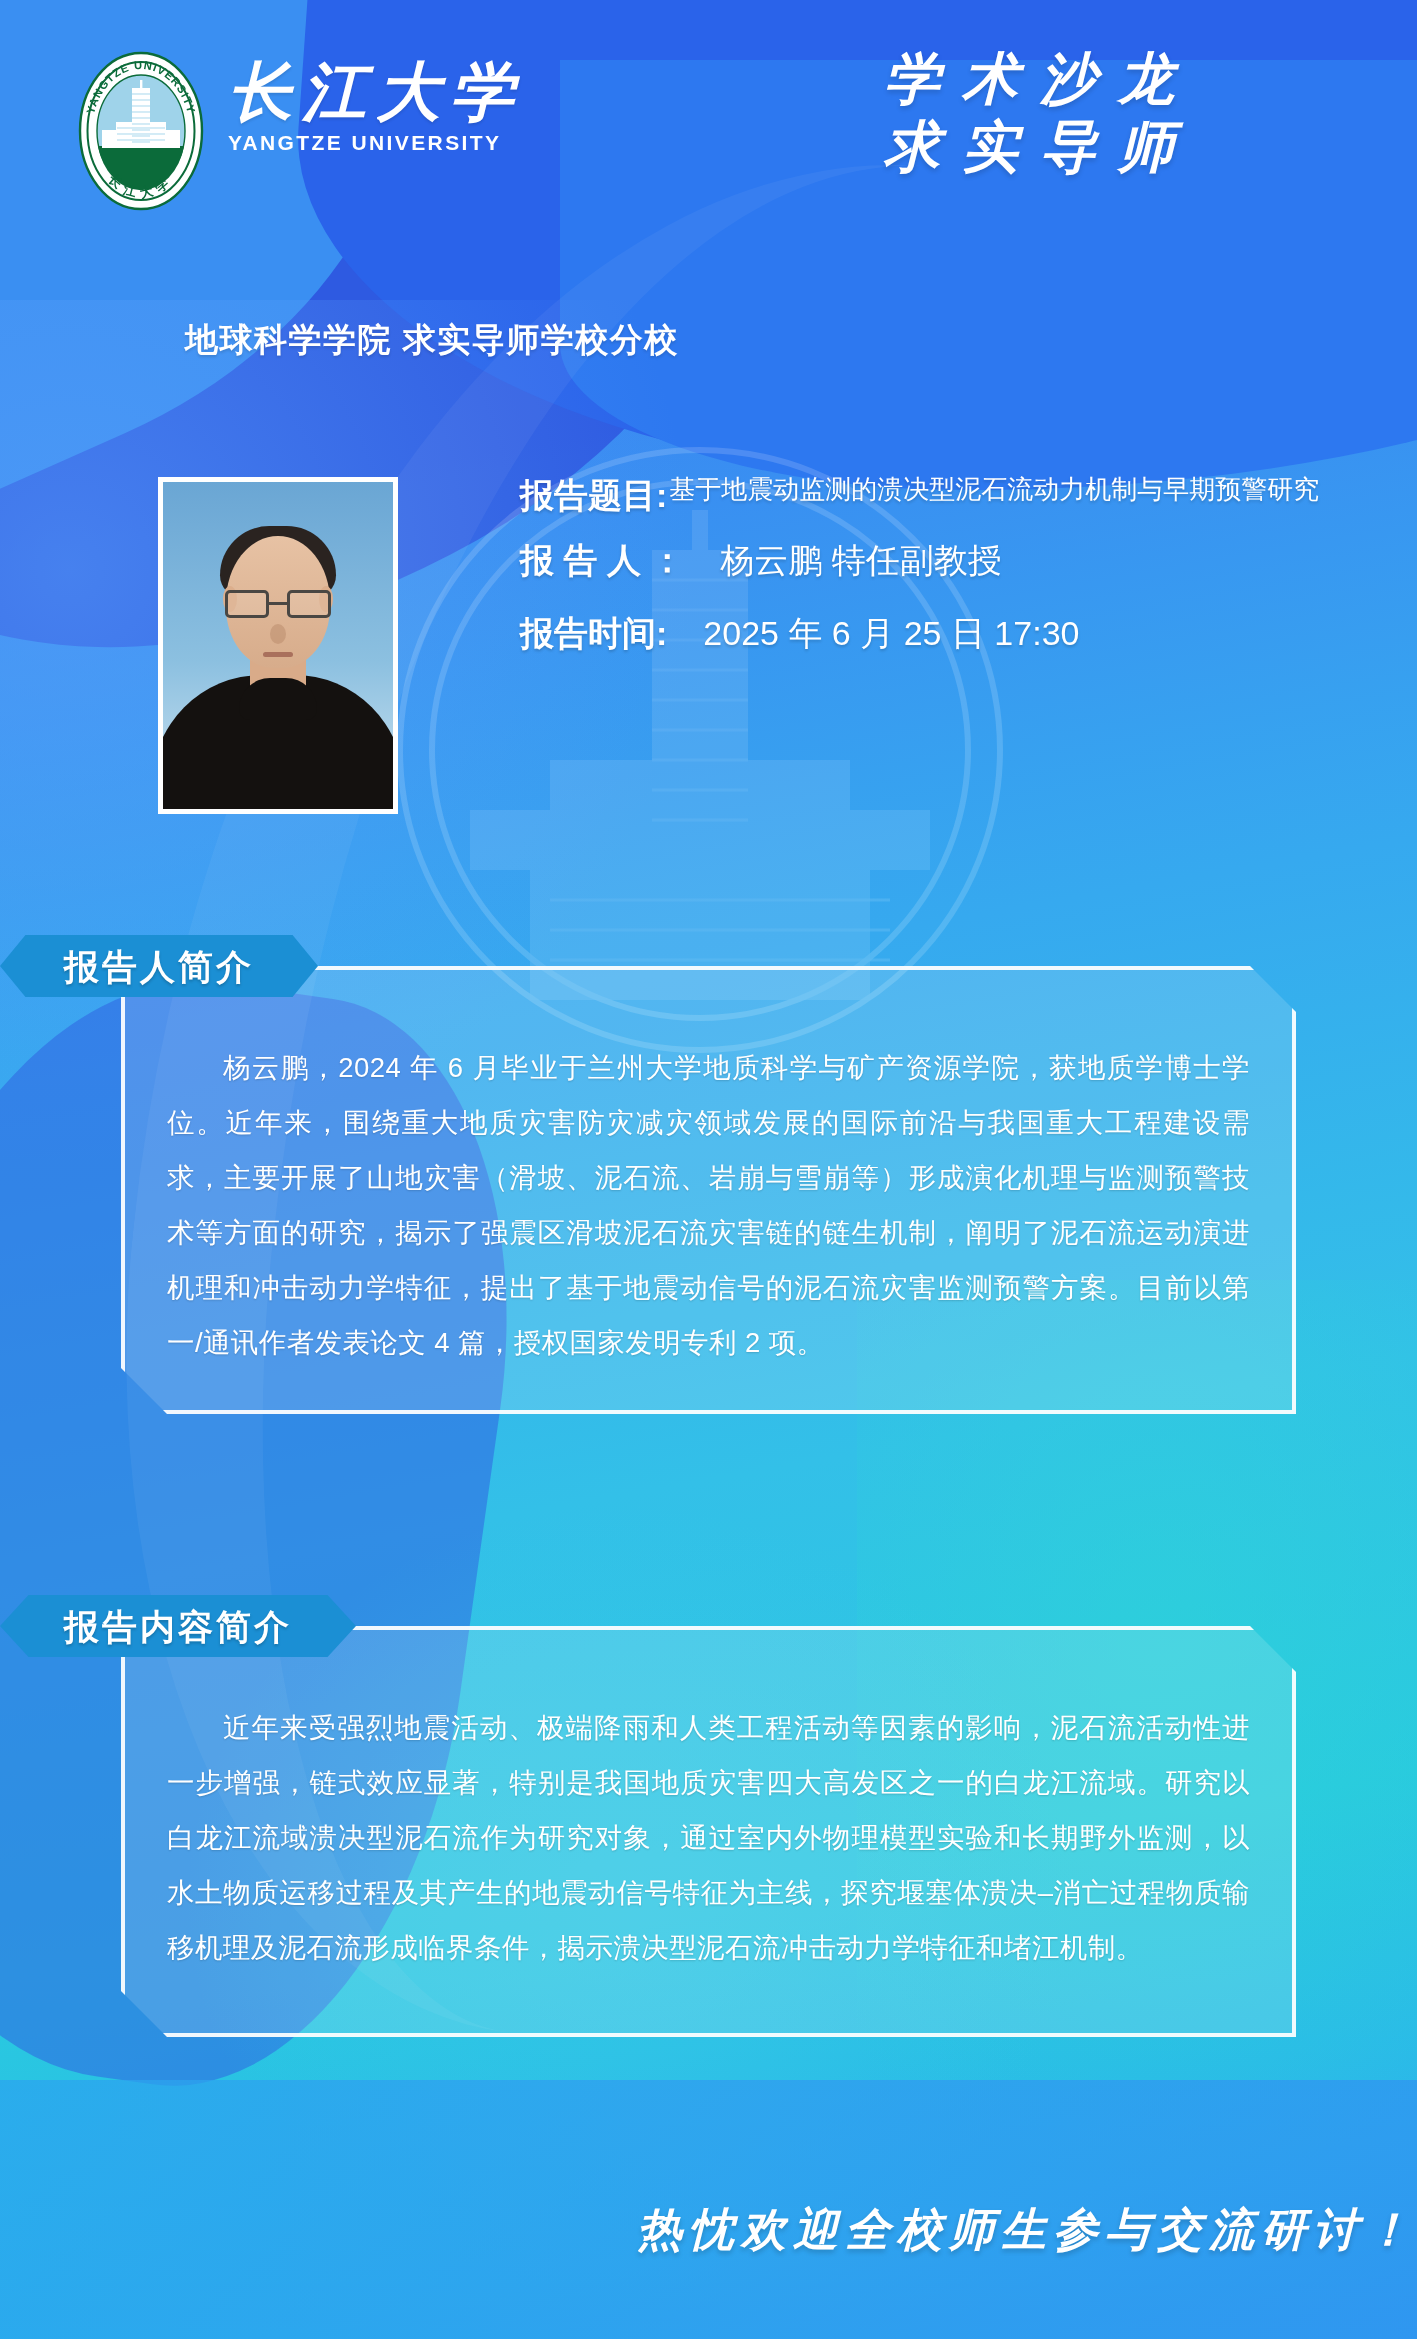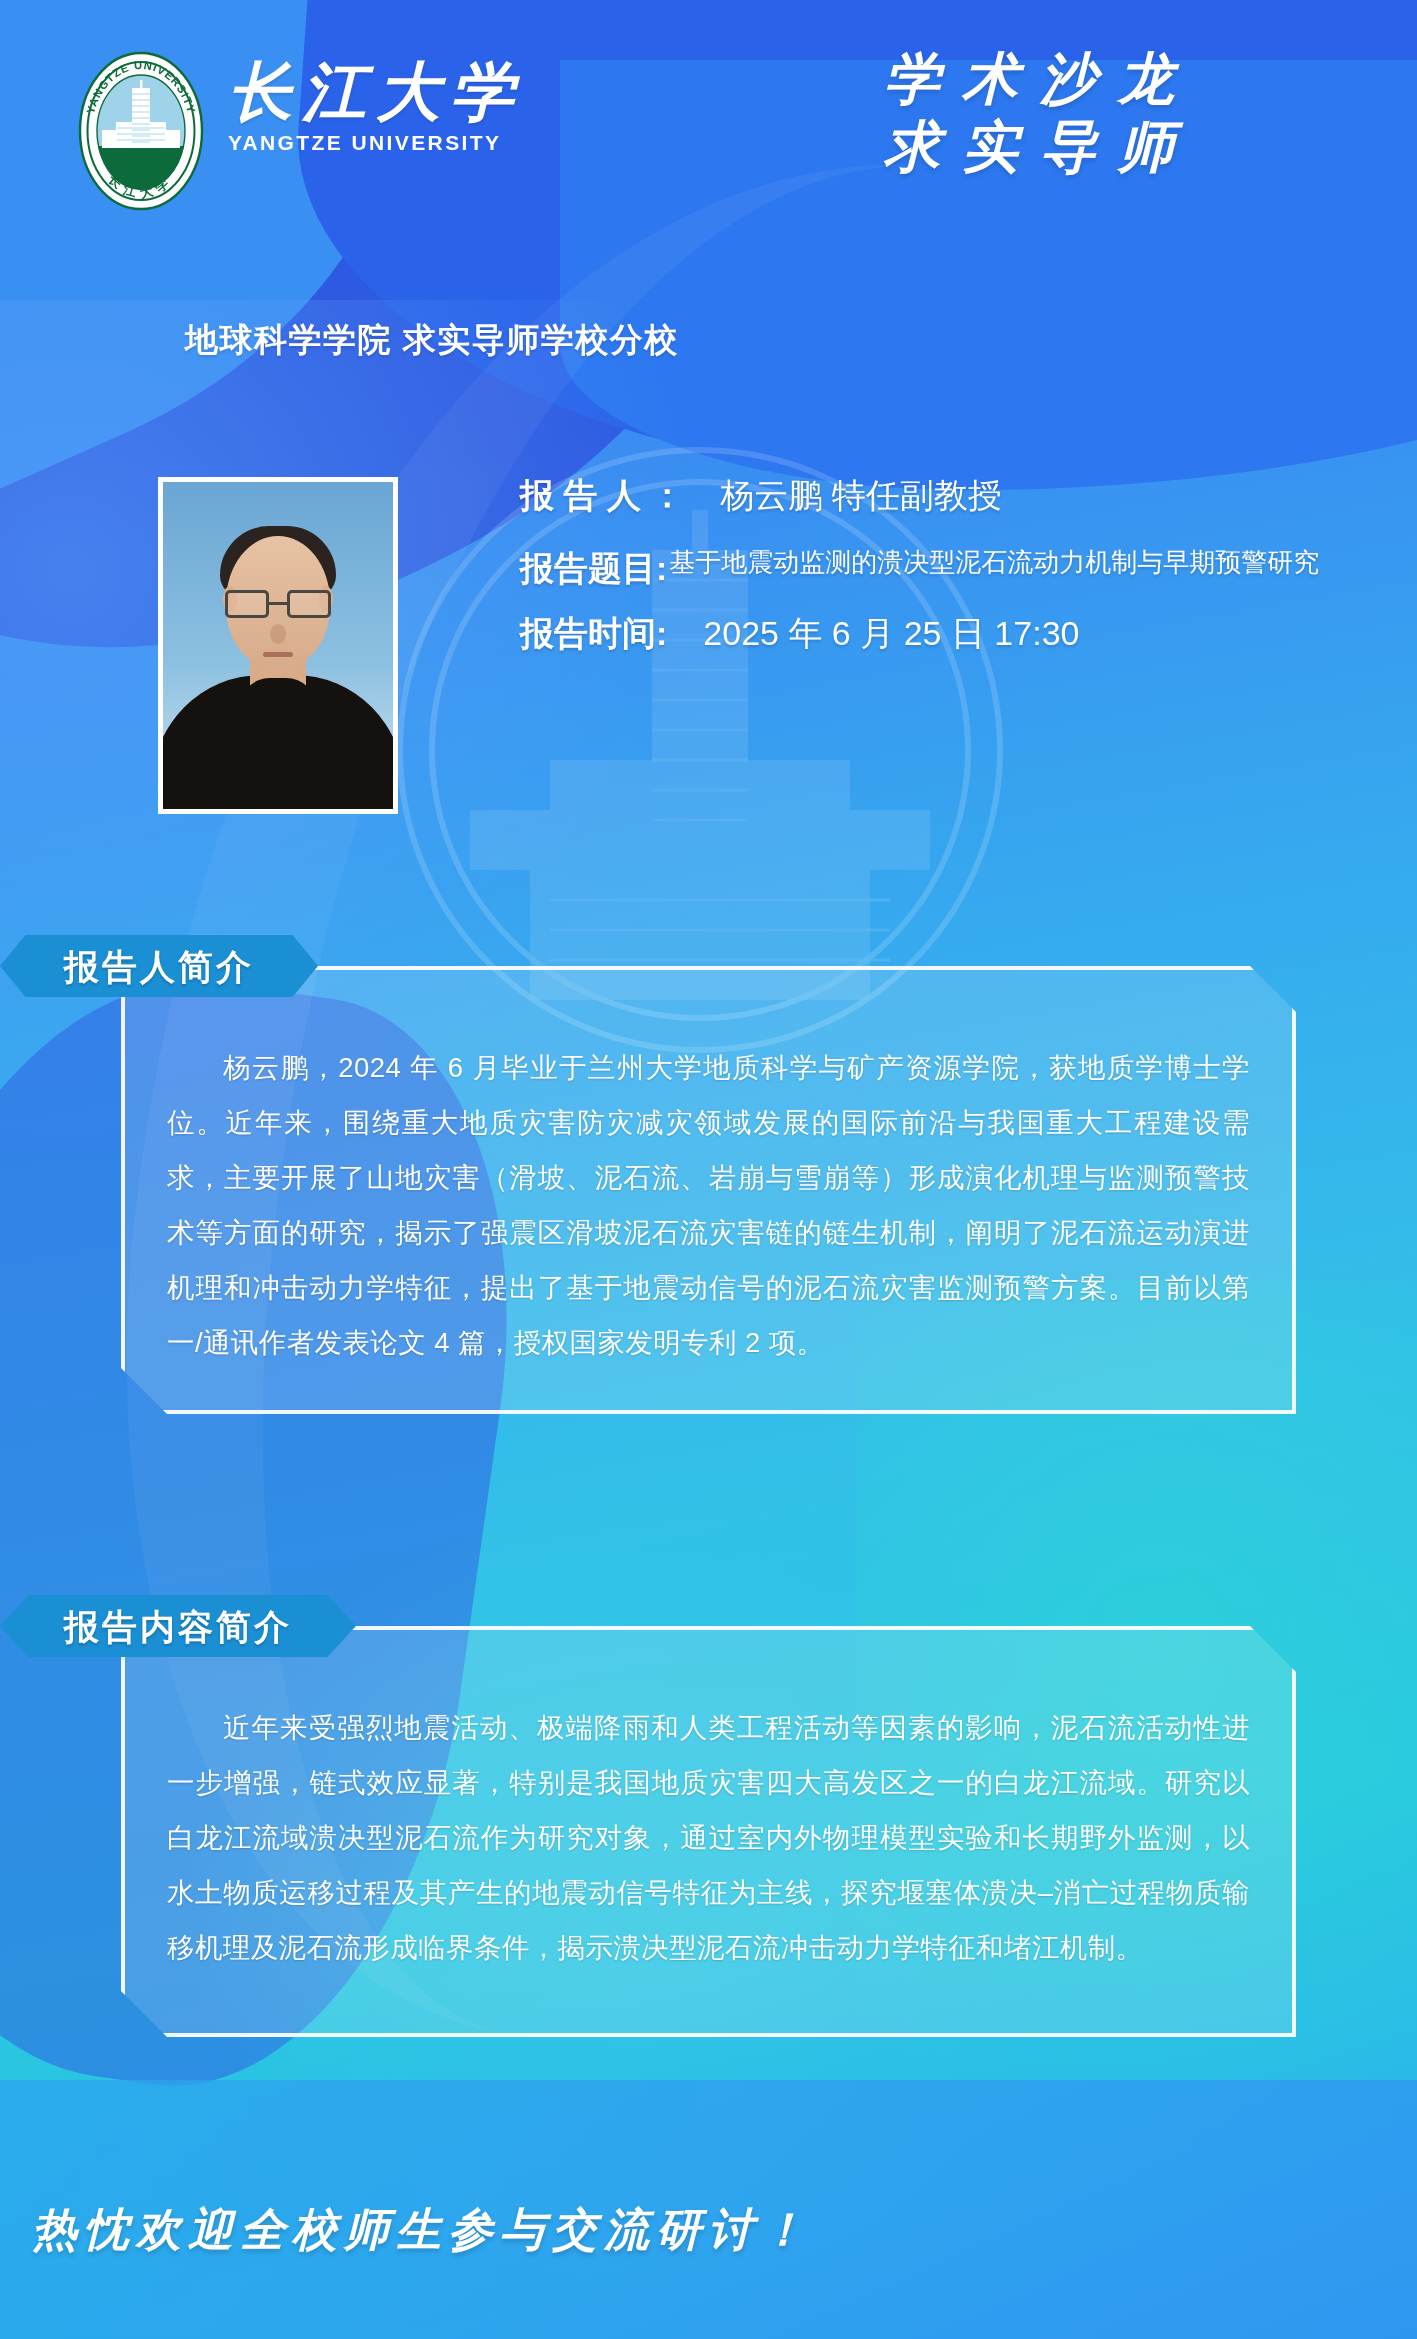--- a/index.html
+++ b/index.html
@@ -223,27 +223,26 @@
     color:#ffffff; font-size:27.5px; line-height:2.0;
     text-align:justify;
     text-indent:56px;
     text-shadow:0 1px 2px rgba(0,0,0,.17);
     letter-spacing:.4px;
   }
   .panel.p2 { padding:70px 42px 58px; }
   
   .footer {
     position:absolute; left:0; top:2200px; width:100%;
-    text-align:left;
+    text-align:right;
     color:#ffffff; font-size:45px; font-weight:bold;
     letter-spacing:7px;
     font-family:"DejaVu Serif","Liberation Serif",serif;
     font-style:italic;
     text-shadow:0 3px 5px rgba(0,0,0,.18);
-    padding-left:32px;
   }
 </style>
 </head>
 <body>
 
 <div id="poster">
 
   <div class="bg-base"></div>
   <div class="blob blob-a"></div>
   <div class="blob blob-c"></div>
@@ -335,28 +334,28 @@
     <div class="p-glass">
       <span class="l"></span>
         <i></i>
         <span class="r"></span>
     </div>
     <div class="p-nose"></div>
     <div class="p-mouth"></div>
   </div>
 
   <div class="info">
+    <div class="info-row r-title">
+      <span class="lbl">报告题目:</span>
+      <span class="val title-val">基于地震动监测的溃决型泥石流动力机制与早期预警研究</span>
+    </div>
     <div class="info-row">
       <span class="lbl">报 告 人 ：</span>
       <span class="val big">杨云鹏  特任副教授</span>
     </div>
-    <div class="info-row r-title">
-      <span class="lbl">报告题目:</span>
-      <span class="val title-val">基于地震动监测的溃决型泥石流动力机制与早期预警研究</span>
-    </div>
     <div class="info-row">
       <span class="lbl">报告时间:</span>
       <span class="val big">2025 年 6 月 25 日  17:30</span>
     </div>
   </div>
 
   <div class="section sec-1">
     <div class="banner-row">
       <div class="banner">报告人简介</div>
     </div>

